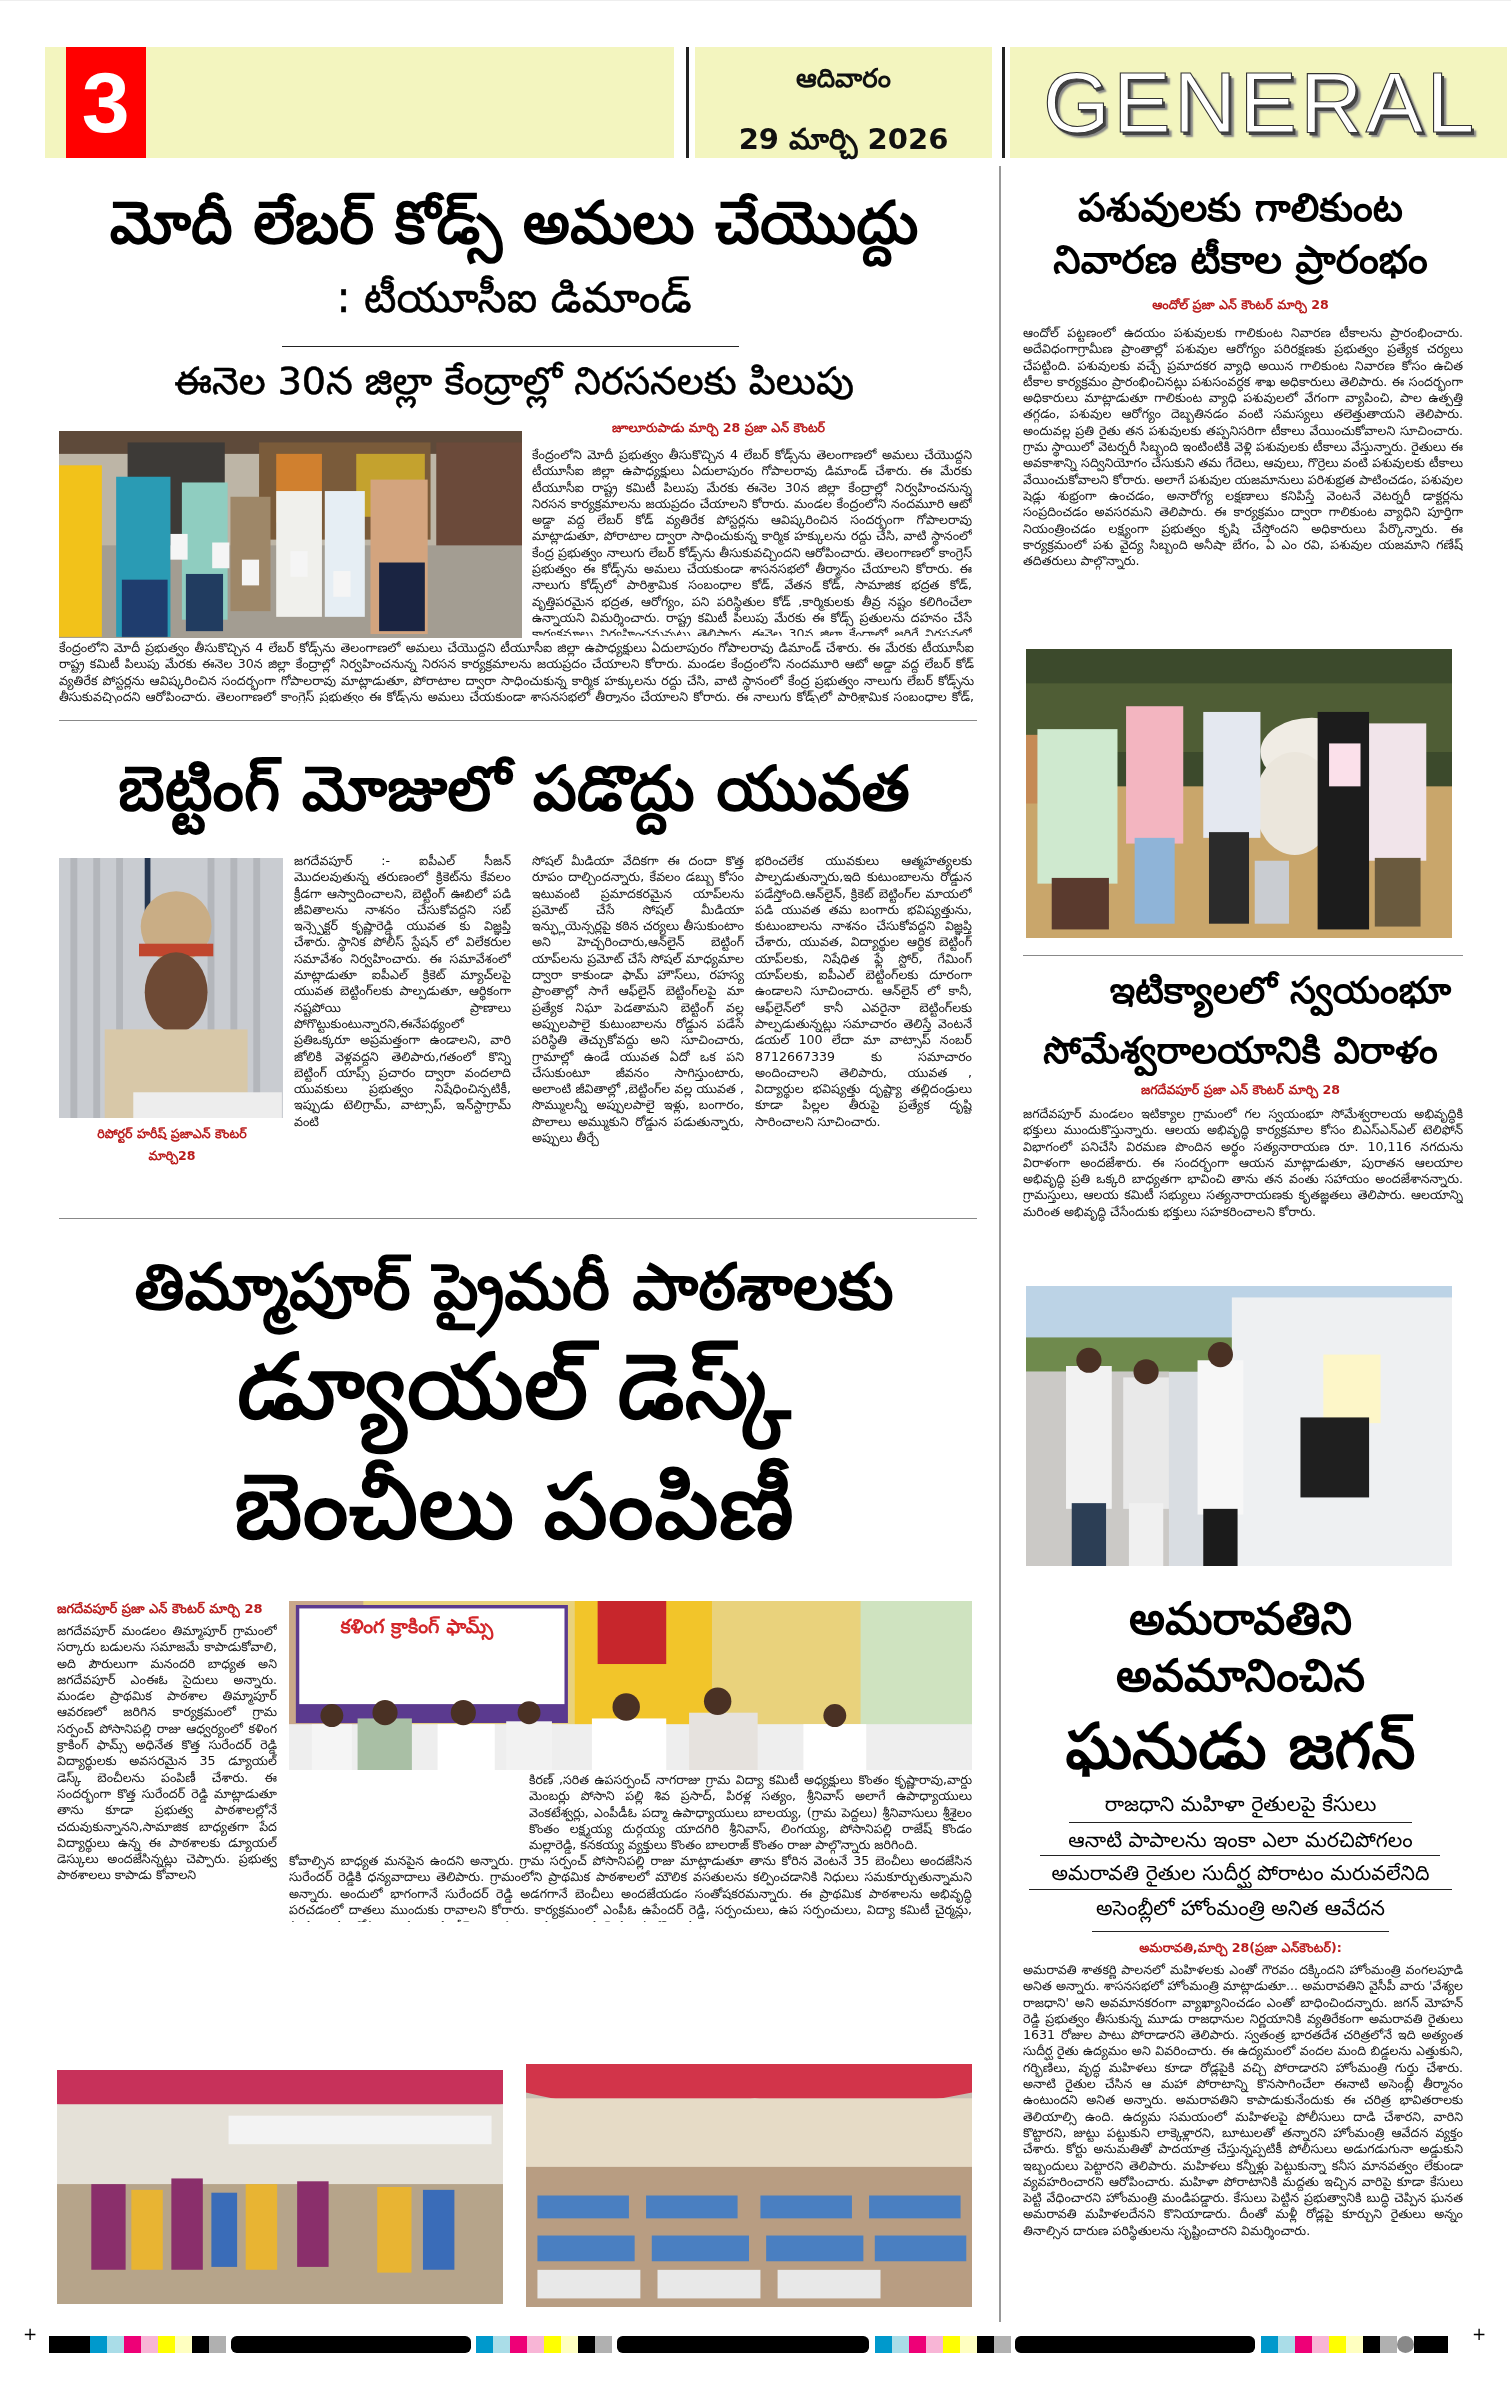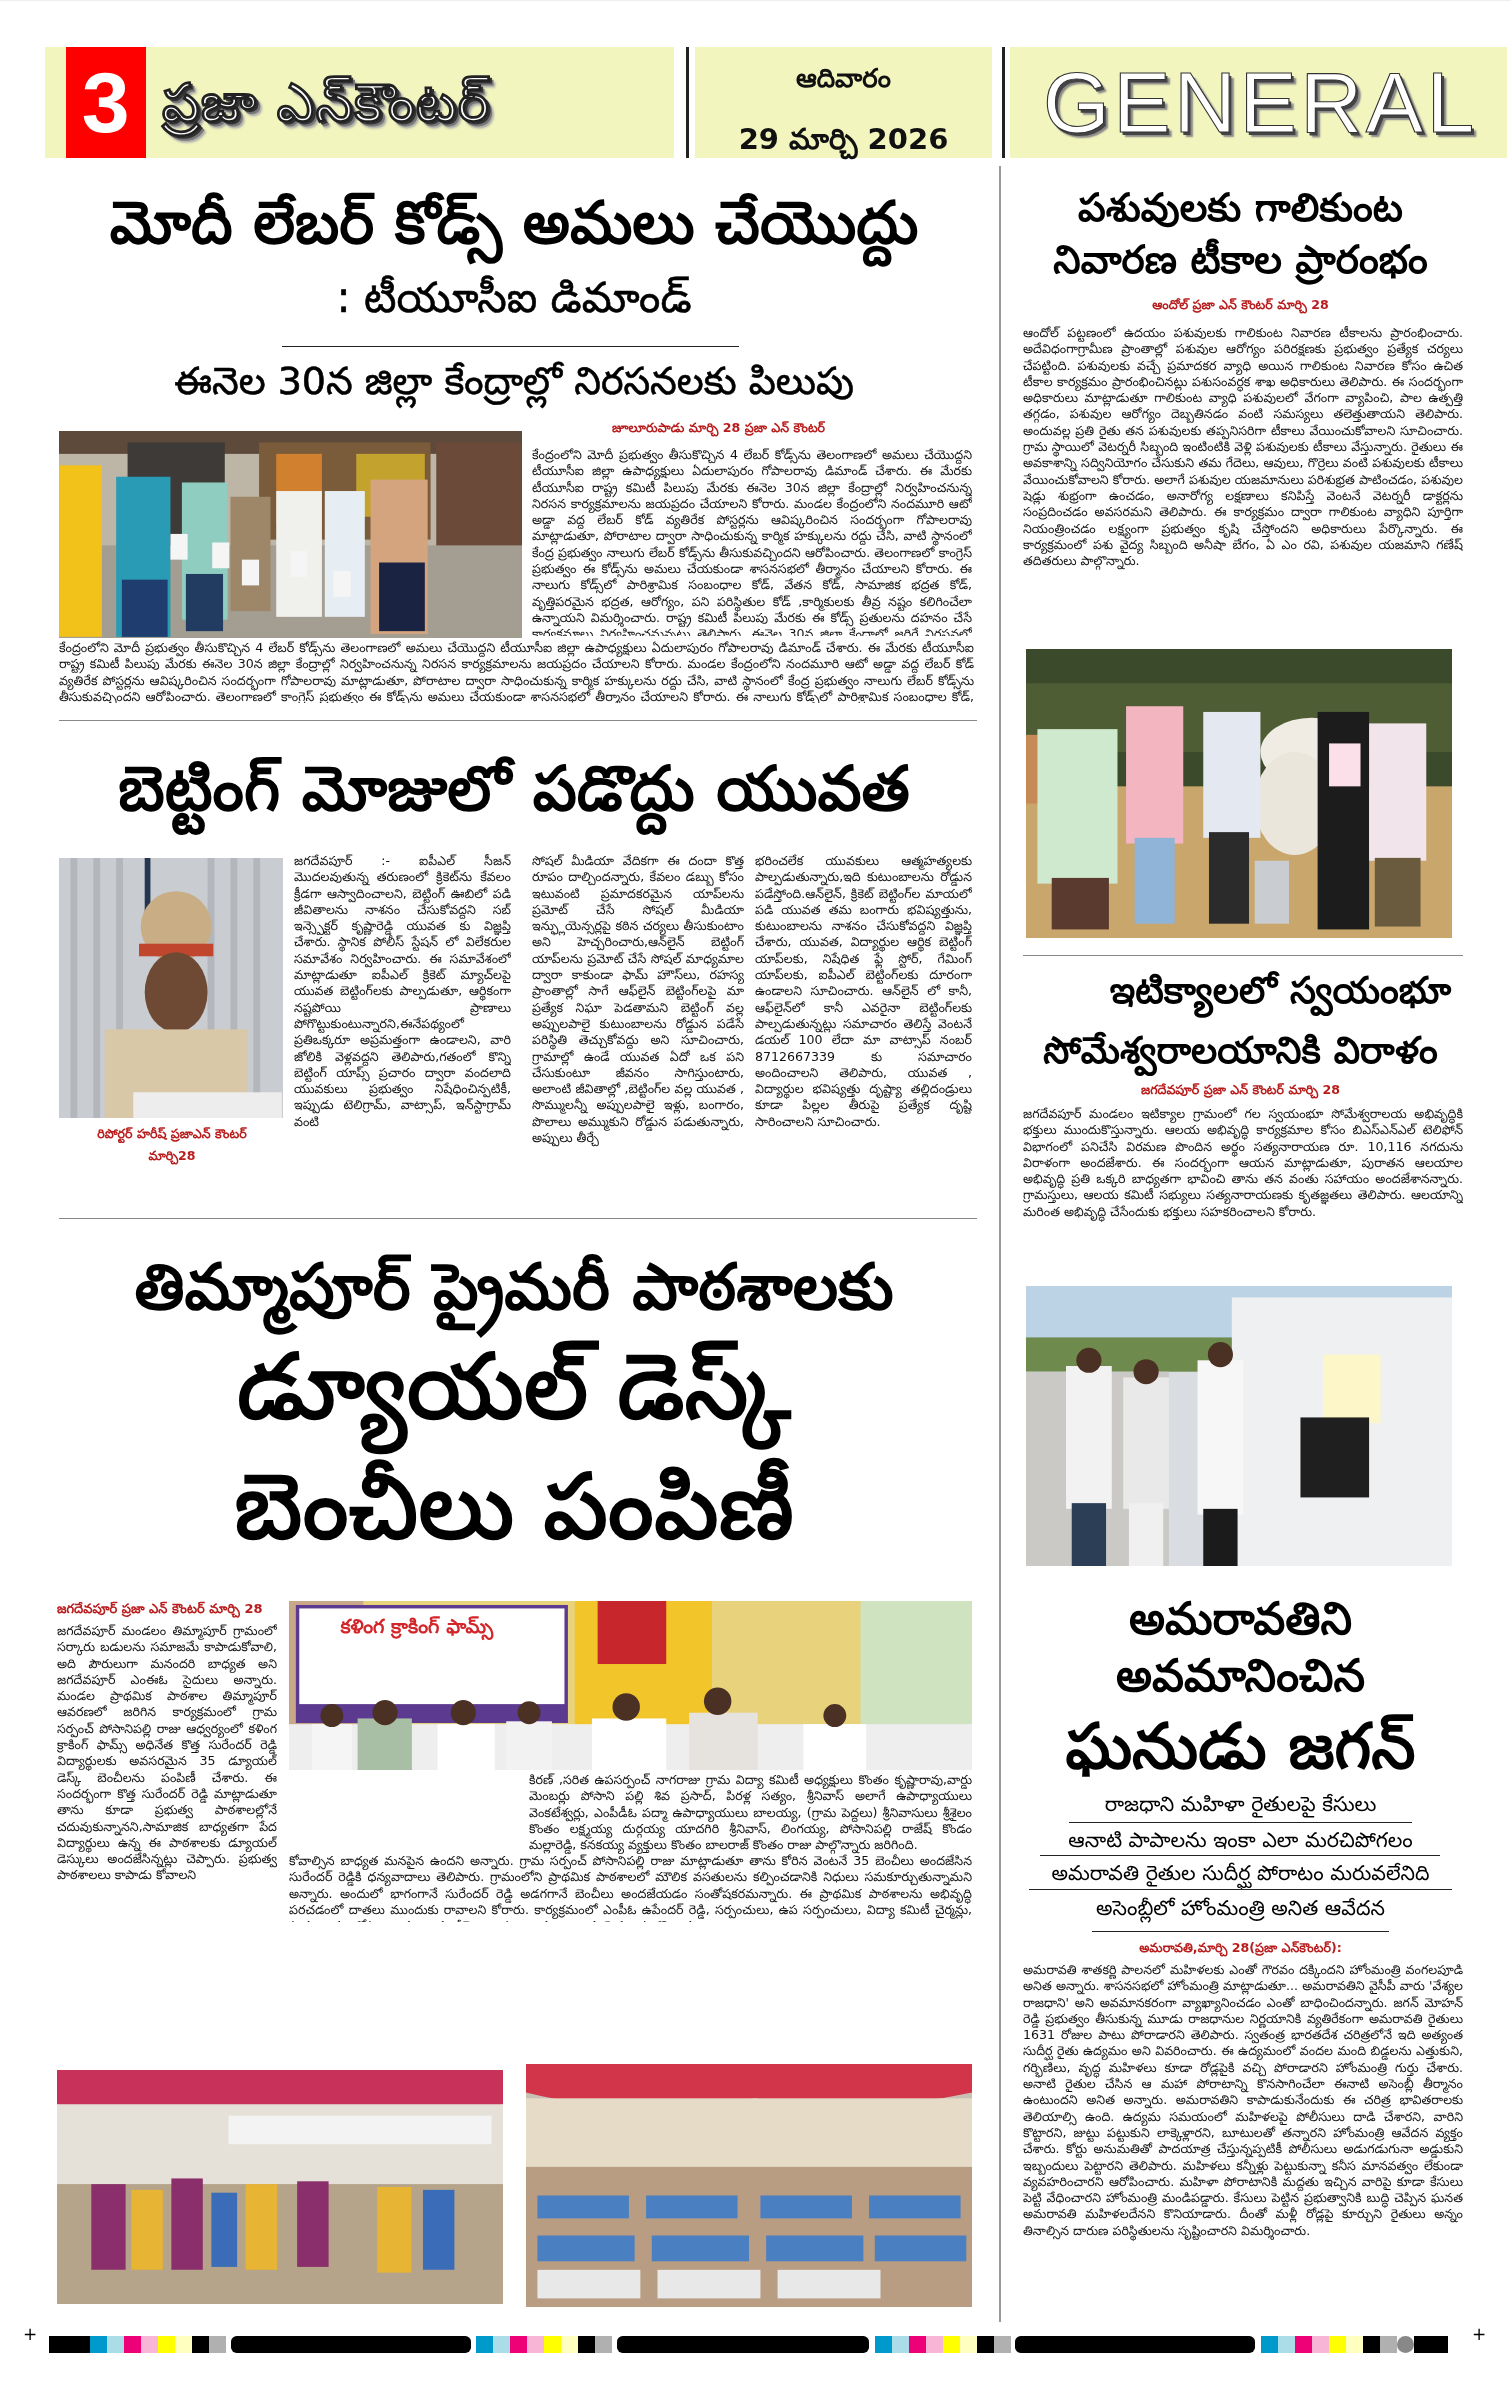--- a/index.html
+++ b/index.html
@@ -24,21 +24,20 @@
   .photo svg { display:block; width:100%; height:100%; }
   .regmark { font-size:17px; color:#000; }
 </style>
 </head>
 <body>
 
 <div class="abs" style="left:0;top:0;width:1512px;height:1.1px;background:#eee;"></div>
 
 <div class="abs mast" style="left:45px;top:47px;width:629px;height:111px;">
   <div class="abs pageno" style="left:20.6px;top:0;width:80px;height:111px;line-height:111px;">3</div>
-  <div class="abs paper-name" style="left:109px;top:0;height:111px;line-height:111px;">ప్రజా ఎన్‌కౌంటర్</div>
 </div>
 <div class="abs vsep" style="left:686px;top:47px;width:2.9px;height:111px;"></div>
 <div class="abs mast date-box" style="left:695px;top:47px;width:297px;height:111px;">
   <div class="date-day">ఆదివారం</div>
   <div class="date-val">29 మార్చి 2026</div>
 </div>
 <div class="abs vsep" style="left:1002px;top:47px;width:2.9px;height:111px;"></div>
 <div class="abs mast section" style="left:1010px;top:47px;width:464px;height:111px;line-height:111px;">GENERAL</div>
 
 <div class="abs" style="left:999px;top:166px;width:1.7px;height:2156px;background:#999;"></div>

